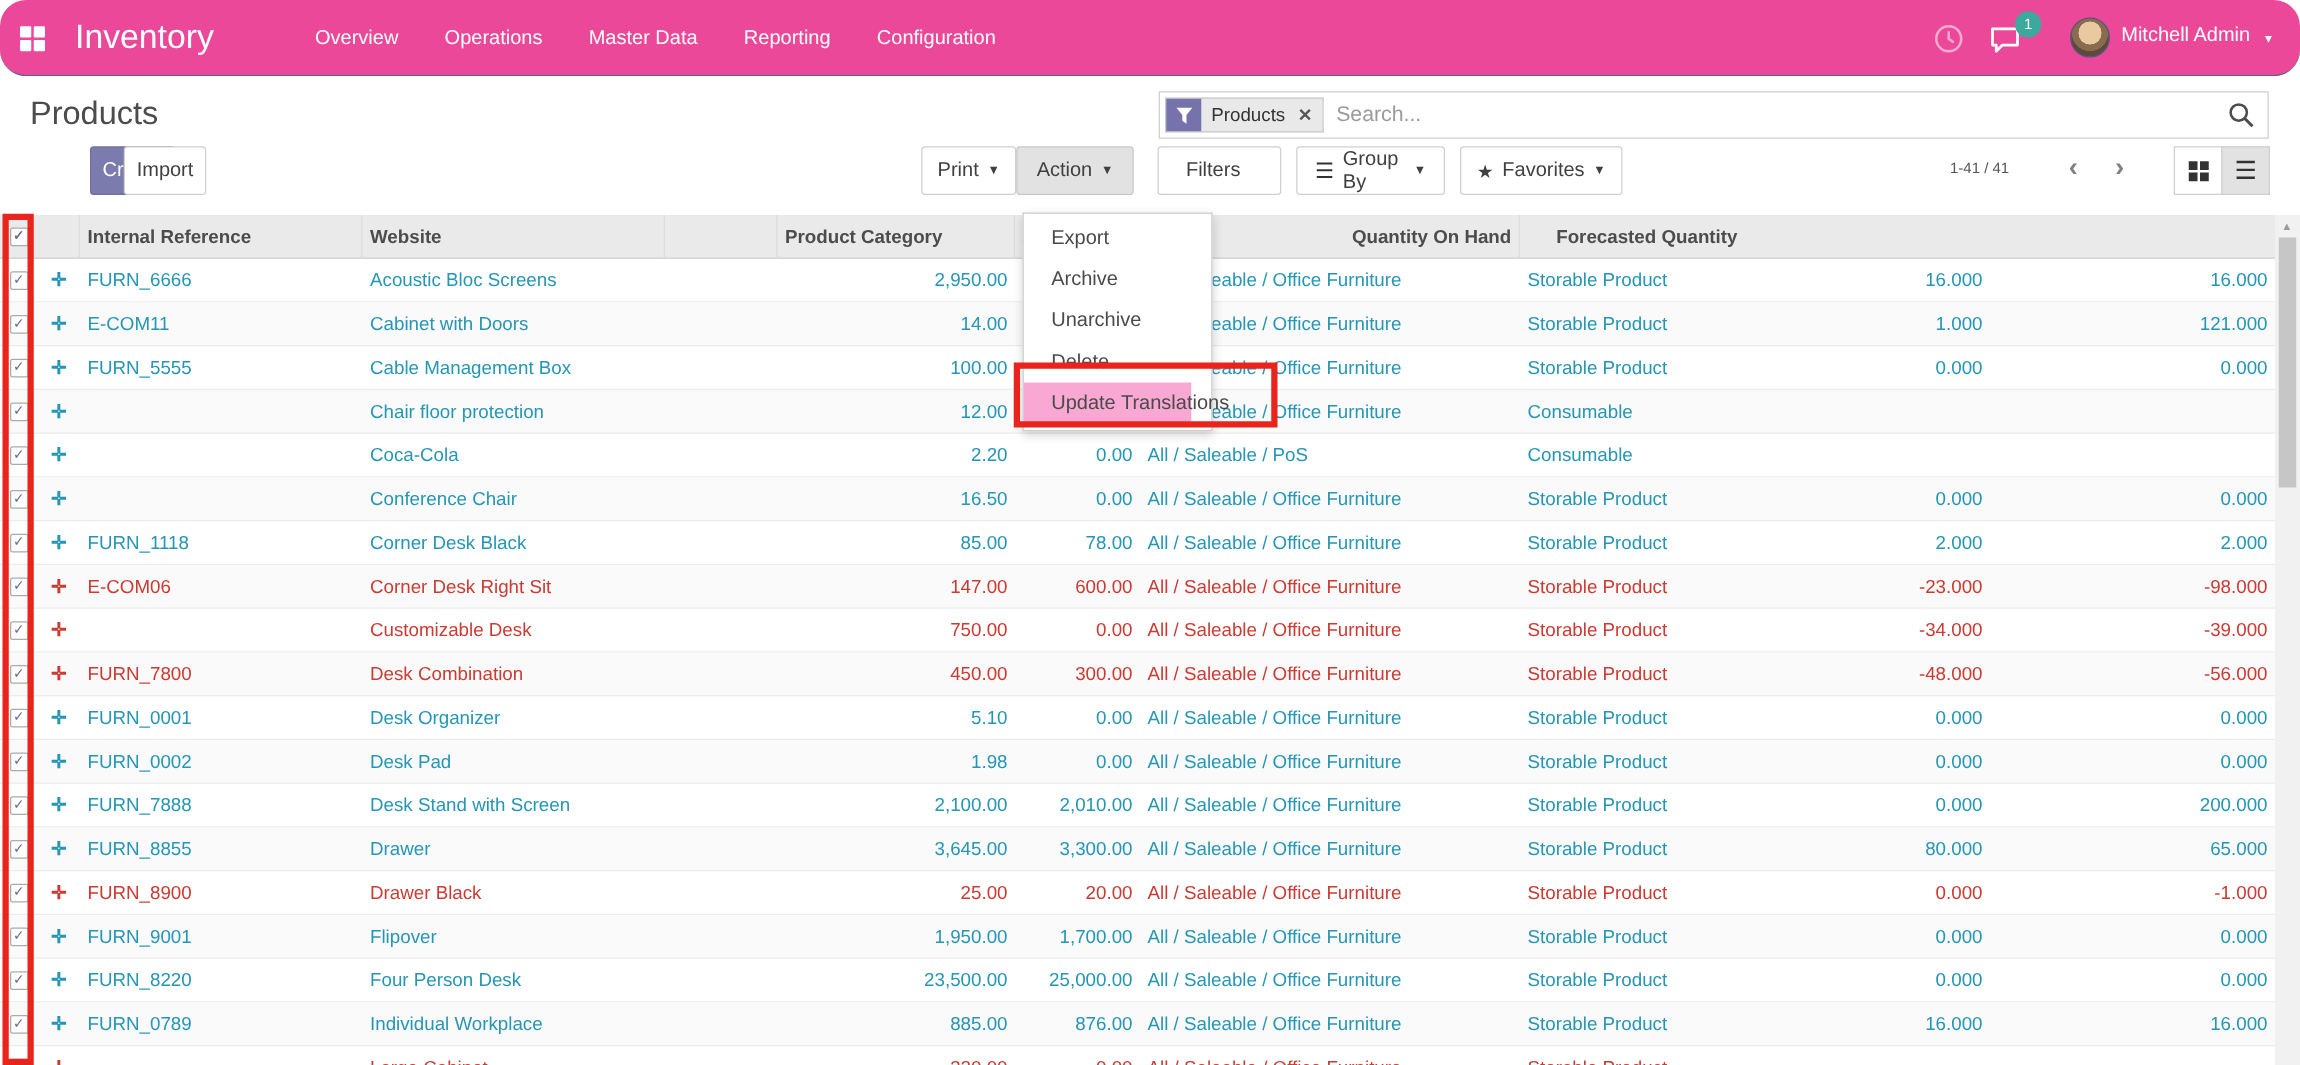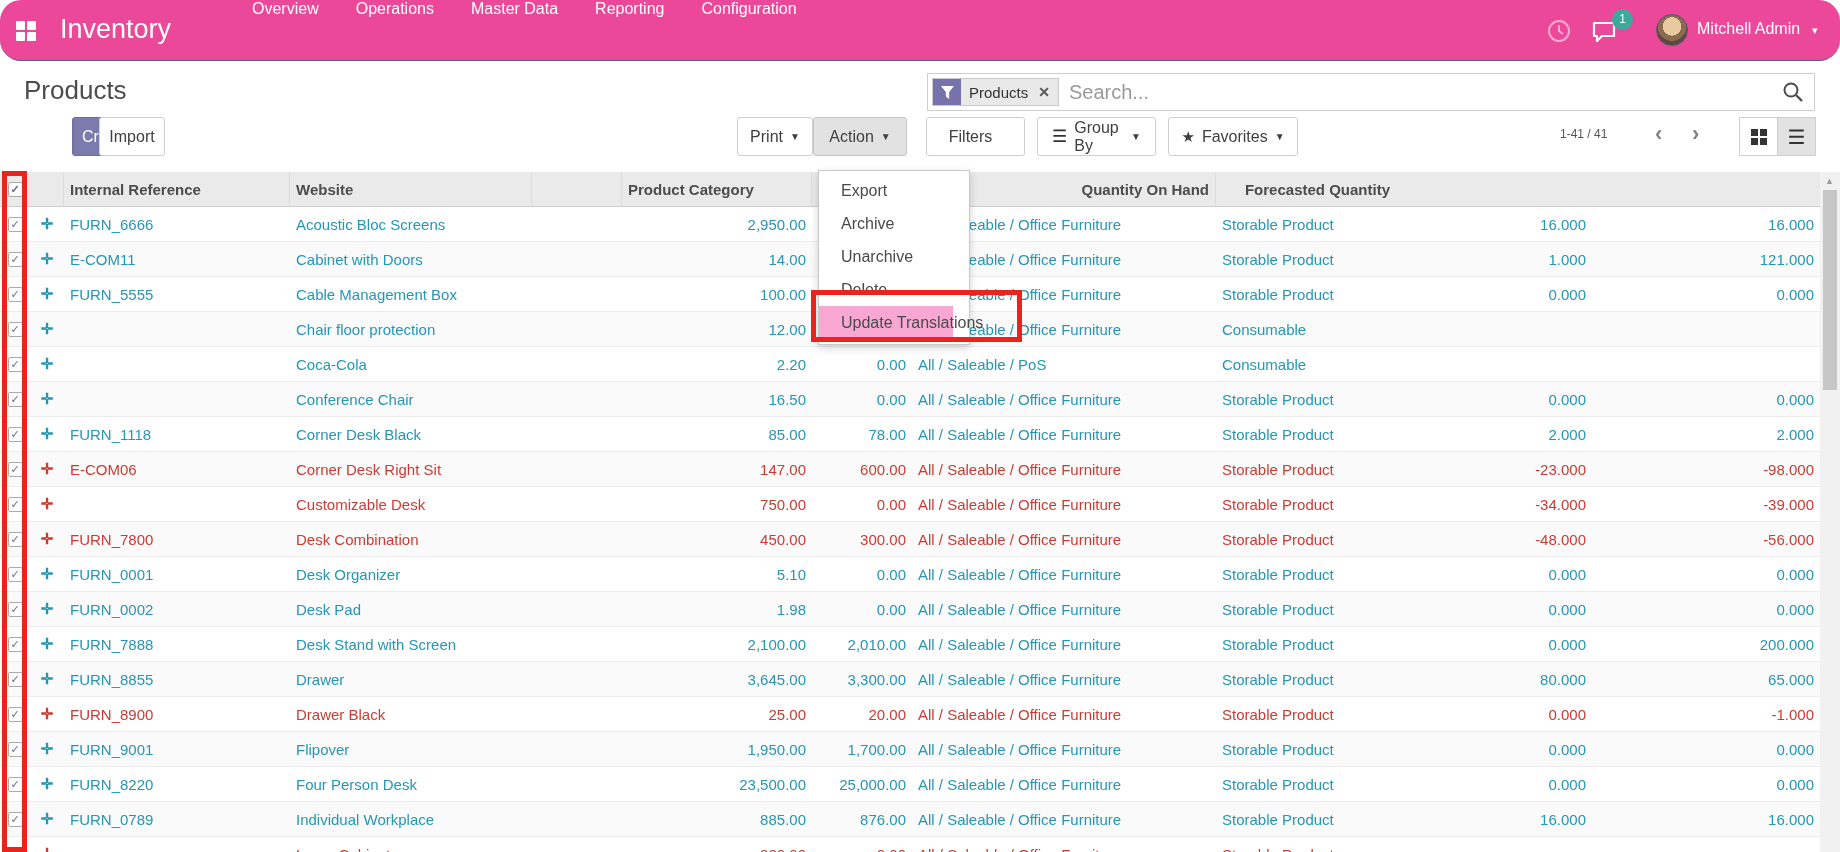--- a/index.html
+++ b/index.html
@@ -6,41 +6,41 @@
   html,body { width:1840px; height:852px; overflow:hidden; background:#fff;
     font-family:"Liberation Sans", sans-serif; }
 
   
   .topbar { position:absolute; left:0; top:0; width:1840px; height:61px;
     background:#ec4899; border-bottom:1px solid #5e5e8c; color:#fff;border-radius:21px; }
   .apps-icon { position:absolute; left:16px; top:21px; width:20px; height:20px;
     display:grid; grid-template-columns:9px 9px; grid-template-rows:9px 9px; gap:2px; cursor:pointer; }
   .apps-icon i { background:#fff; border-radius:1px; }
   .app-title { position:absolute; left:60px; top:14px; font-size:27px; font-weight:400; }
-  .topmenu { position:absolute; left:252px; top:0; height:61px; display:flex; align-items:flex-start; gap:37px; }
+  .topmenu { position:absolute; left:252px; top:0; height:61px; display:flex; align-items:center; gap:37px; }
   .topmenu .tm { font-size:16px; cursor:pointer; white-space:nowrap; }
   .clock-icon { position:absolute; left:1547px; top:19px; opacity:.55; cursor:pointer; }
   .chat-icon { position:absolute; left:1592px; top:21px; cursor:pointer; }
   .chat-badge { position:absolute; left:1612px; top:9px; min-width:21px; height:21px; border-radius:11px;
     background:#3ba99c; color:#fff; font-size:12px; text-align:center; line-height:21px; padding:0 4px; }
   .avatar { position:absolute; left:1656px; top:14px; width:32px; height:32px; border-radius:50%;
     background:radial-gradient(circle at 50% 38%, #e8c9a0 0 38%, #8a6b4f 39% 60%, #5d4a3a 61%); border:1px solid #55557f; cursor:pointer; }
   .user-name { position:absolute; left:1697px; top:20px; font-size:16px; cursor:pointer; }
   .user-caret { position:absolute; left:1812px; top:24px; font-size:11px; cursor:pointer; }
 
   
   .page-title { position:absolute; left:24px; top:75px; font-size:26px; color:#4c4c4c; }
   .searchbox { position:absolute; left:927px; top:73px; width:888px; height:38px;
     border:1px solid #cfcfcf; background:#fff; display:flex; align-items:center; }
   .facet { display:flex; align-items:stretch; height:28px; margin-left:4px;
     border:1px solid #c9c9c9; background:#e9e9e9; cursor:pointer; }
   .facet-funnel { width:28px; background:#7672ac; display:flex; align-items:center; justify-content:center; }
   .facet-label { padding:0 8px; font-size:15px; color:#333; display:flex; align-items:center; }
   .facet-x { padding:0 8px 0 2px; display:flex; align-items:center; color:#555; font-size:14px; font-weight:bold; cursor:pointer; }
-  .search-input { flex:1; border:none; outline:none; font-size:20px; color:#444; padding-left:10px;
+  .search-input { flex:1; border:none; outline:none; font-size:17px; color:#444; padding-left:10px;
     font-family:"Liberation Sans", sans-serif; }
   .search-input::placeholder { color:#9a9a9a; }
   .mag { margin-right:10px; cursor:pointer; }
 
   
   .btn { position:absolute; top:117px; height:39px; border:1px solid #cfcfcf; border-radius:3px;
     background:#fff; font-size:16px; color:#404040; display:flex; align-items:center;
     justify-content:center; gap:7px; cursor:pointer; padding:0 14px; }
   .btn.primary { background:#7c7bad; border-color:#6f6e9f; color:#fff;margin-left:47px; }
   .btn.open { background:#e2e2e2; border-color:#c6c6c6; }

